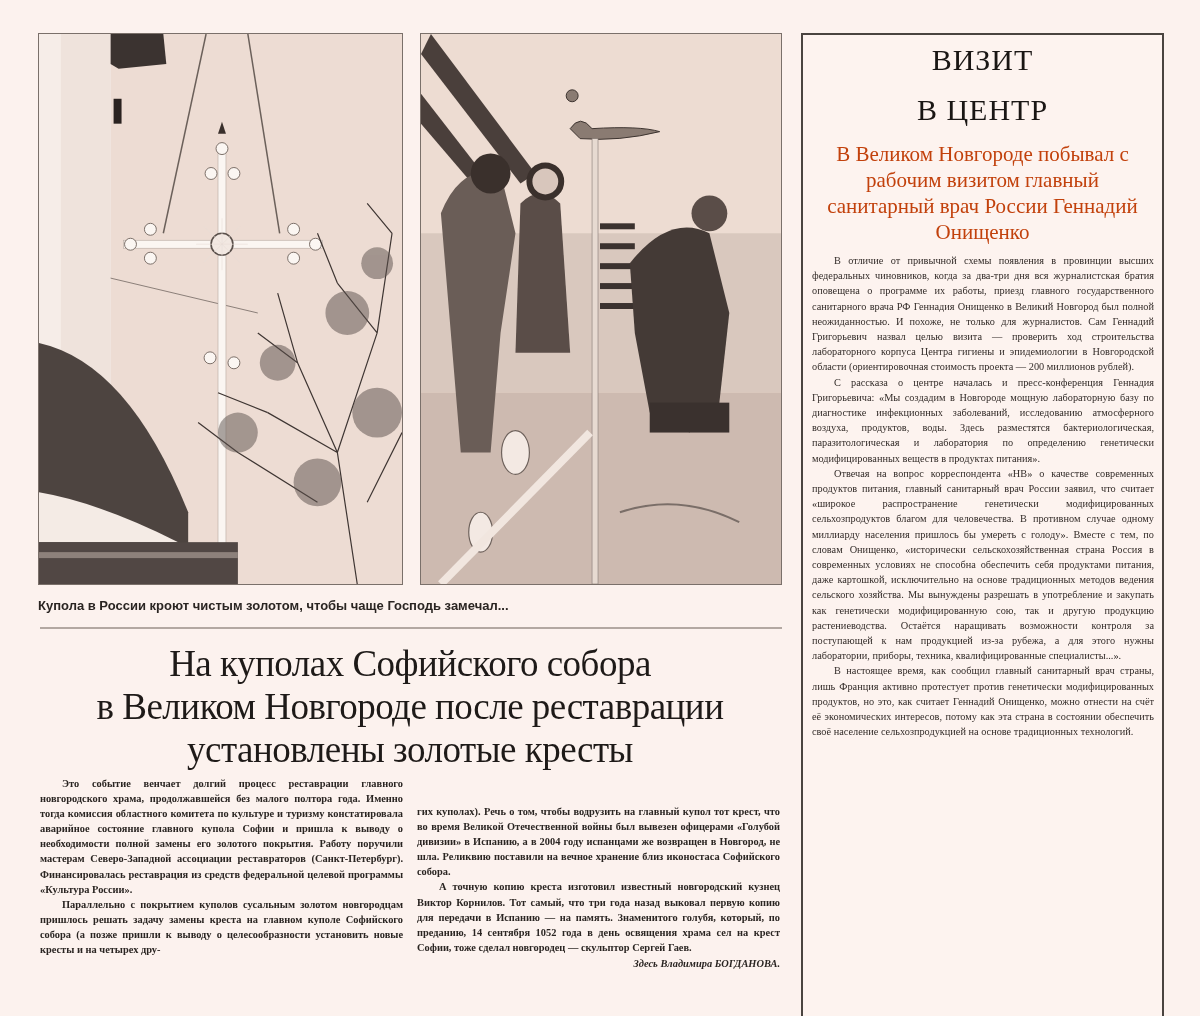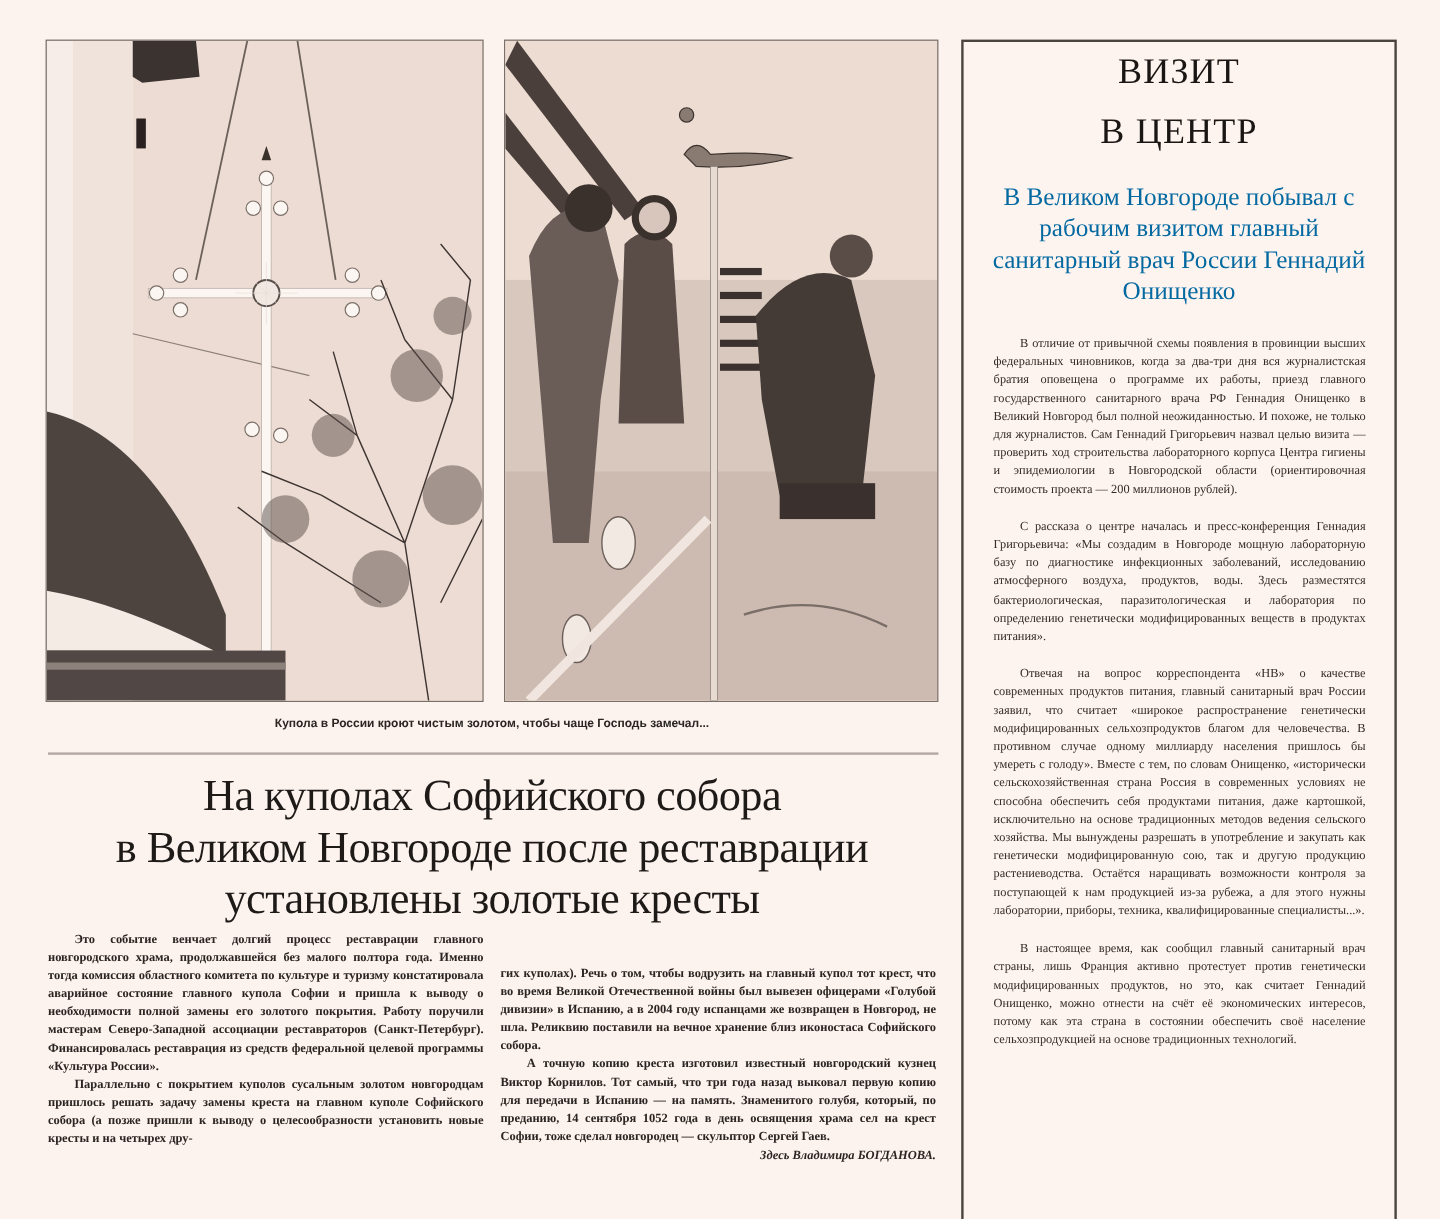--- a/index.html
+++ b/index.html
@@ -16,23 +16,23 @@
       border: 1.5px solid #7a706a;
       overflow: hidden;
       box-sizing: border-box;
     }
     #photo-left { left: 38px; width: 365px; background: #e9d9d1; }
     #photo-right { left: 420px; width: 362px; background: #eadbd2; }
     .photo svg { display:block; width:100%; height:100%; }
 
     .caption {
       position: absolute; left: 38px; width: 744px; top: 598px;
-      text-align: center;
+      text-align: left;
       font-family: "Liberation Sans", sans-serif;
-      font-weight: bold; font-size: 10px; color: #2a2522;
+      font-weight: bold; font-size: 13px; color: #2a2522;
     }
     .rule {
       position: absolute; left: 40px; width: 742px; top: 627px; height: 2px;
       background: #b3a8a2;
     }
     .headline {
       position: absolute; left: 38px; width: 744px; top: 642px;
       text-align: center;
       font-family: "Liberation Serif", serif;
       font-size: 37px; line-height: 43px; color: #1e1a18;
@@ -64,30 +64,30 @@
     }
     .sb-title {
       text-align: center;
       font-family: "Liberation Serif", serif;
       font-size: 30px; line-height: 50px; color: #1a1614;
       margin-top: 0; letter-spacing: 1px;
     }
     .sb-sub {
       text-align: center;
       font-family: "Liberation Serif", serif;
-      font-size: 21px; line-height: 26px; color: #0369a1;
-      margin-top: 16px; padding: 0 10px;
+      font-size: 21px; line-height: 26px; color: #c2410c;
+      margin-top: 6px; padding: 0 10px;
     }
     .sb-body {
       padding: 8px 8px 0 9px;
       font-family: "Liberation Serif", serif;
       font-size: 10.3px; line-height: 15.2px;
       text-align: justify; color: #332c29;
     }
-    .sb-body p { margin: 16px; text-indent: 22px; }
+    .sb-body p { margin: 0; text-indent: 22px; }
   </style>
 </head>
 <body>
 
 <div class="photo" id="photo-left">
   <svg viewBox="0 0 365 552" preserveAspectRatio="none">
     <rect x="0" y="0" width="365" height="552" fill="#eddcd3"></rect>
 
     <rect x="0" y="0" width="72" height="552" fill="#f6ede8"></rect>
     <rect x="22" y="0" width="50" height="552" fill="#efe3dc"></rect>

